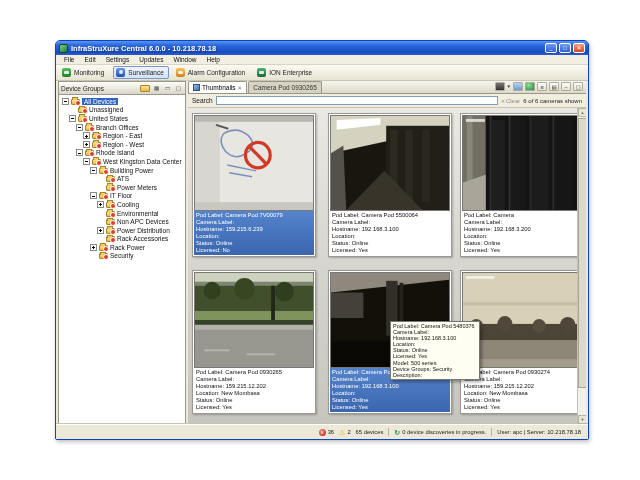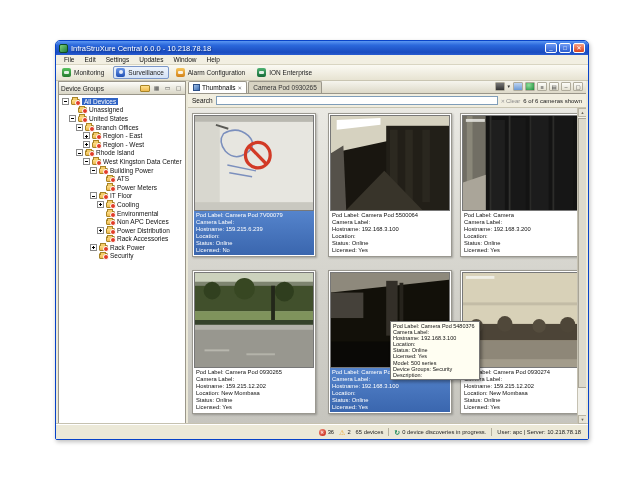--- a/index.html
+++ b/index.html
@@ -8,21 +8,21 @@
 
   
   .win { position:absolute; left:55px; top:40px; width:534px; height:400px;
          border:1px solid #0843c8; border-radius:5px 5px 2px 2px; background:#ece9d8;
          box-shadow:1px 2px 4px rgba(0,0,0,.25); }
   .titlebar { position:absolute; left:0; top:0; right:0; height:14px; border-radius:4px 4px 0 0;
          background:linear-gradient(180deg,#5a96f2 0%,#2b68dc 30%,#1a4cc0 80%,#2a5cd0 100%);
          display:flex; align-items:center; padding:0 3px; gap:3px; }
   .appico { width:9px; height:9px; border-radius:2px; background:linear-gradient(135deg,#7fd27f,#1d7a3a);
          border:1px solid #0d4d22; flex:0 0 auto; }
-  .title { color:#fff; font-size:7.5px; font-weight:normal; text-shadow:1px 1px 1px #123a8a;
+  .title { color:#fff; font-size:7.5px; font-weight:bold; text-shadow:1px 1px 1px #123a8a;
          white-space:nowrap; overflow:hidden; flex:1; }
   .winbtns { display:flex; gap:2px; }
   .wbtn { width:12px; height:10px; border:1px solid #fff; border-radius:2px; color:#fff;
          font-size:6px; line-height:8px; text-align:center;
          background:linear-gradient(180deg,#6f9bf4,#2c5ecf); }
   .wbtn.close { background:linear-gradient(180deg,#f4a085,#d8431f); }
 
   .menubar { position:absolute; left:0; top:14px; right:0; height:10px; background:#f2efe2;
          border-bottom:1px solid #d9d5c2; display:flex; align-items:center; padding-left:3px; }
   .menuitem { font-size:6.5px; color:#111; padding:0 5px; }

